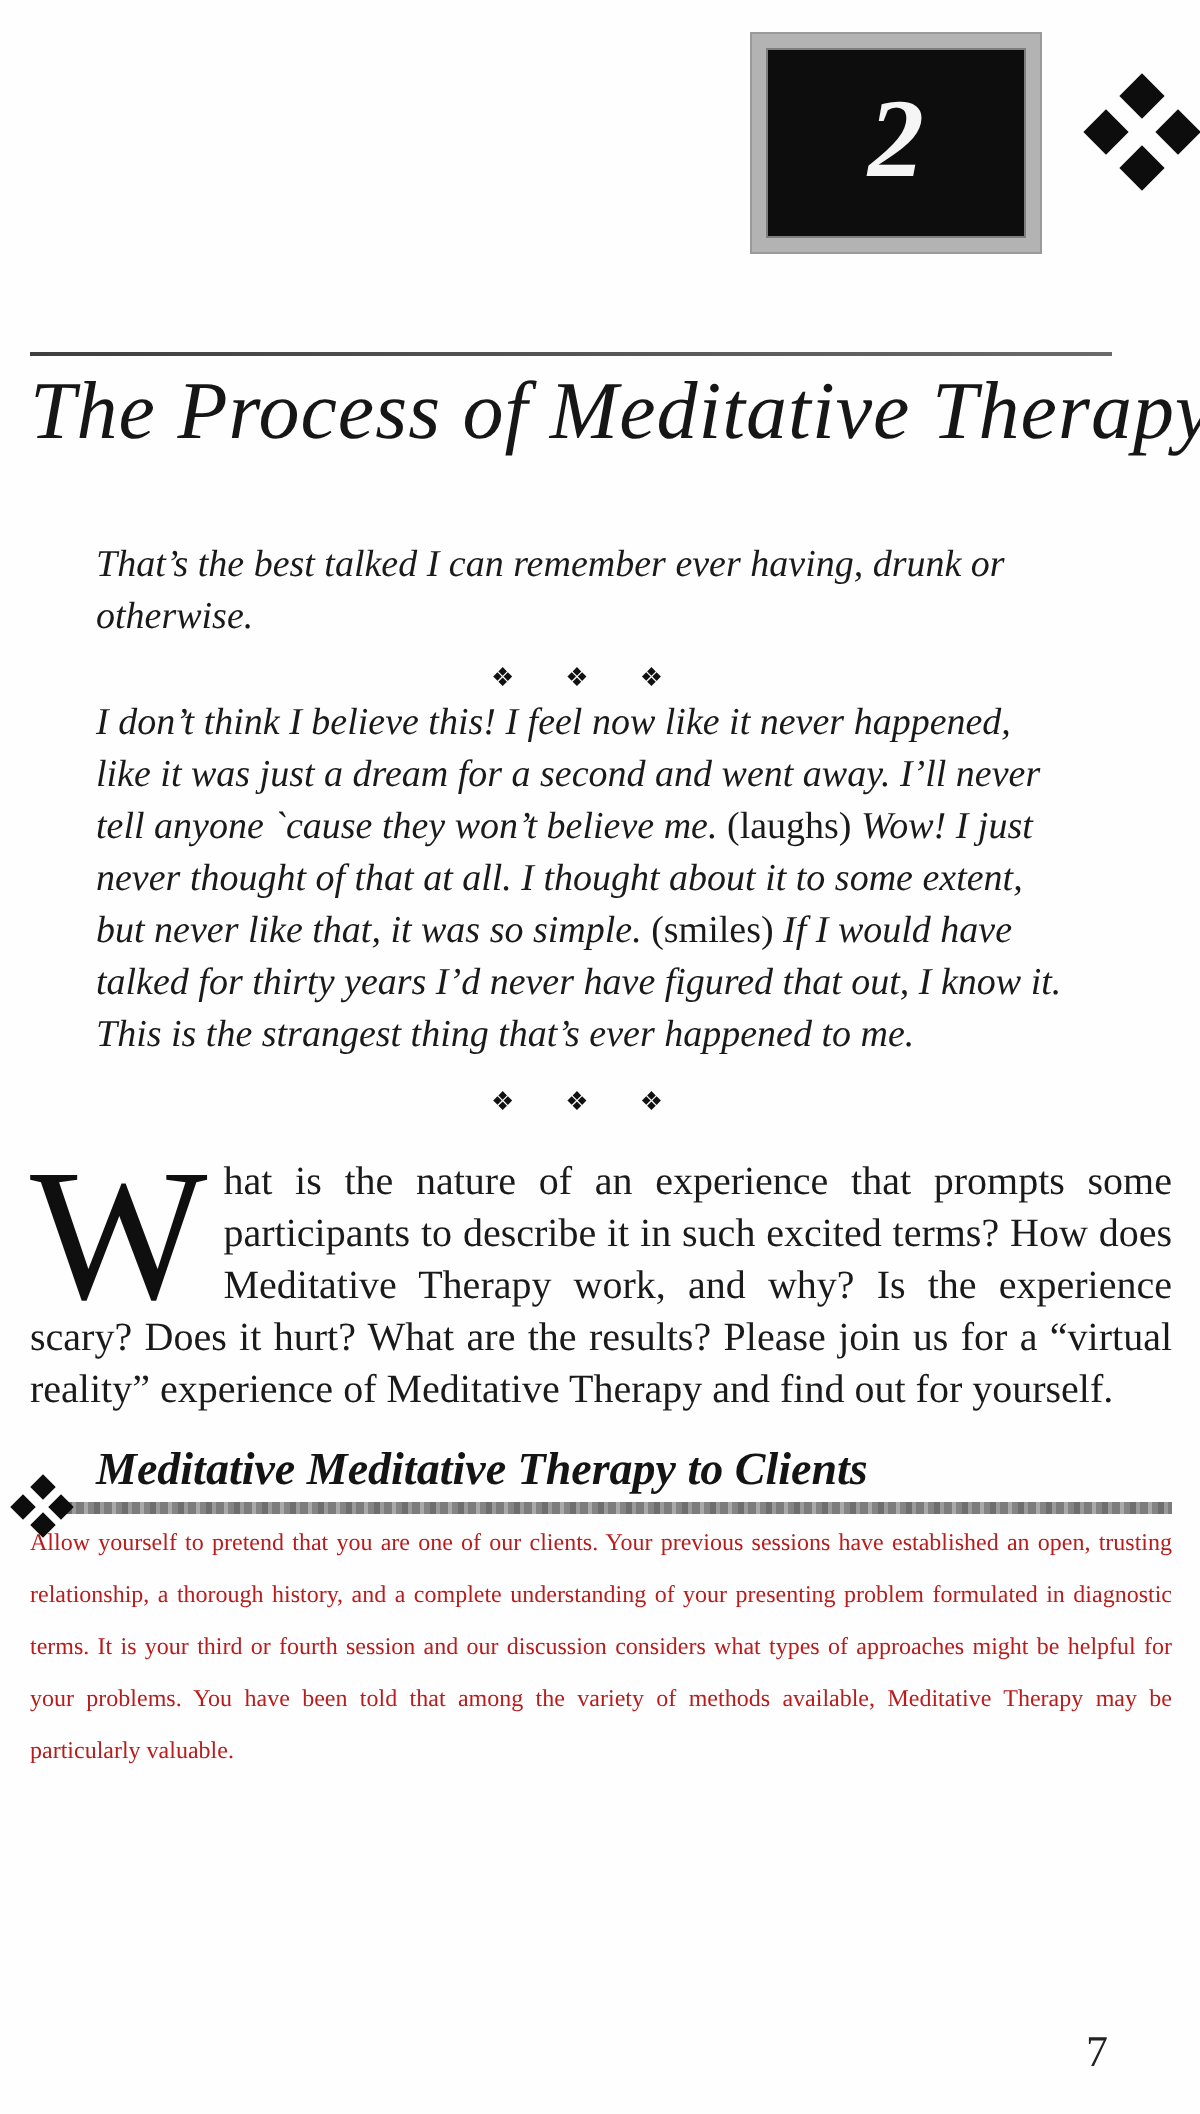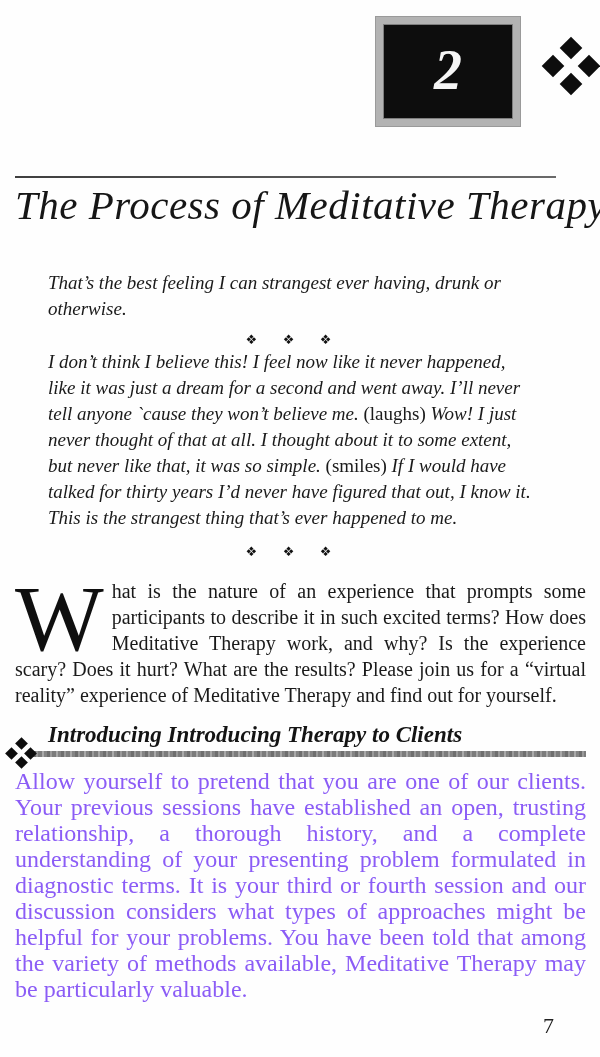--- a/index.html
+++ b/index.html
@@ -137,25 +137,25 @@
   }
   .section-rule {
     height: 6px;
     margin-left: 18px;
     background: repeating-linear-gradient(90deg,
       #6e6e6e 0 3px, #9a9a9a 3px 5px, #7c7c7c 5px 9px, #a9a9a9 9px 11px, #848484 11px 14px);
   }
   .section .cluster-small { left: -8px; top: 17px; }
 
   .section-body {
-    margin: 11px 0 0 0;
-    font-size: 24px;
+    margin: 1px 0 0 0;
+    font-size: 12px;
     line-height: 26px;
     text-align: justify;
-    color: #8b5cf6;
+    color: #b91c1c;
   }
 
   
   .page-number {
     position: absolute;
     right: 46px;
     top: 1013px;
     font-size: 22px;
     color: #222;
   }
@@ -174,38 +174,38 @@
       <span class="d d2"></span>
       <span class="d d3"></span>
       <span class="d d4"></span>
   </div>
 
   <div class="title-rule"></div>
   <h1 class="chapter-title">The Process of Meditative Therapy</h1>
 
   <div class="main">
 
-    <blockquote class="quote q1">That’s the best feeling I can strangest ever having, drunk or otherwise.</blockquote>
+    <blockquote class="quote q1">That’s the best talked I can remember ever having, drunk or otherwise.</blockquote>
 
     <div class="separator">❖  ❖  ❖</div>
 
     <blockquote class="quote q2"><span>I don’t think I believe this! I feel now like it never happened, like it was just a dream for a second and went away. I’ll never tell anyone `cause they won’t believe me. </span><span class="roman">(laughs)</span><span> Wow! I just never thought of that at all. I thought about it to some extent, but never like that, it was so simple. </span><span class="roman">(smiles)</span><span> If I would have talked for thirty years I’d never have figured that out, I know it. This is the strangest thing that’s ever happened to me.</span></blockquote>
 
     <div class="separator sep2">❖  ❖  ❖</div>
 
     <p class="intro-para"><span class="dropcap">W</span><span>hat is the nature of an experience that prompts some participants to describe it in such excited terms? How does Meditative Therapy work, and why? Is the experience scary? Does it hurt? What are the results? Please join us for a “virtual reality” experience of Meditative Therapy and find out for yourself.</span></p>
 
     <div class="section">
       <div class="diamond-cluster cluster-small">
         <span class="d d1"></span>
           <span class="d d2"></span>
           <span class="d d3"></span>
           <span class="d d4"></span>
       </div>
-      <h2 class="section-heading">Introducing Introducing Therapy to Clients</h2>
+      <h2 class="section-heading">Meditative Meditative Therapy to Clients</h2>
       <div class="section-rule"></div>
     </div>
 
     <p class="section-body">Allow yourself to pretend that you are one of our clients. Your previous sessions have established an open, trusting relationship, a thorough history, and a complete understanding of your presenting problem formulated in diagnostic terms. It is your third or fourth session and our discussion considers what types of approaches might be helpful for your problems. You have been told that among the variety of methods available, Meditative Therapy may be particularly valuable.</p>
 
   </div>
 
   <div class="page-number">7</div>
 
 </div>

